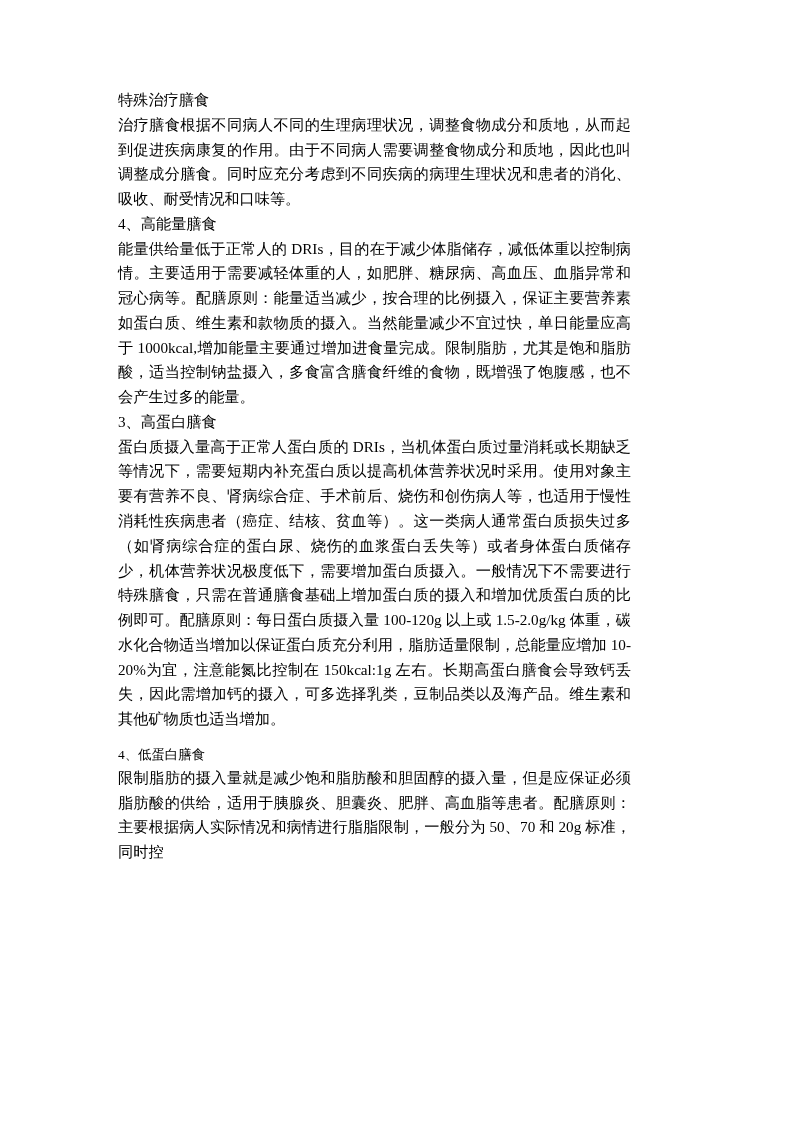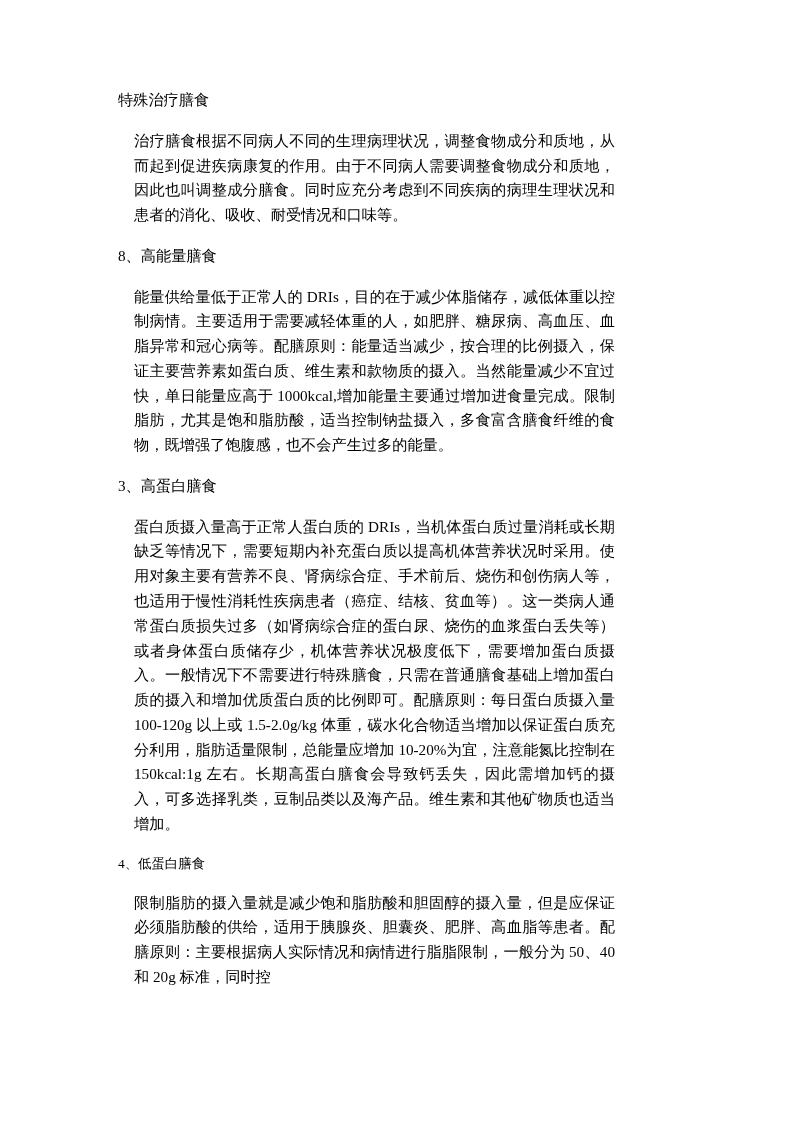--- a/index.html
+++ b/index.html
@@ -20,58 +20,59 @@
     padding: 88px 96px 40px 118px;
     background: #ffffff;
   }
   .doc-body {
     font-size: 15.2px;
     line-height: 1.63;
     text-align: justify;
     text-justify: inter-ideograph;
   }
   .para {
-    margin: 16px;
+    margin: 0;
     padding: 0;
     text-indent: 0;
   }
   .heading-line {
     margin: 0;
     padding: 0;
     font-size: 15.2px;
     line-height: 1.63;
   }
   .small-head {
     font-size: 13.4px;
+    margin-top: 12px;
   }
   .small-body {
     font-size: 13.4px;
     line-height: 1.72;
   }
 </style>
 </head>
 <body>
 
 <div class="page">
   <div class="doc-body">
 
     <p class="heading-line">特殊治疗膳食</p>
 
     <p class="para">治疗膳食根据不同病人不同的生理病理状况，调整食物成分和质地，从而起到促进疾病康复的作用。由于不同病人需要调整食物成分和质地，因此也叫调整成分膳食。同时应充分考虑到不同疾病的病理生理状况和患者的消化、吸收、耐受情况和口味等。</p>
 
-    <p class="heading-line">8、高能量膳食</p>
+    <p class="heading-line">4、高能量膳食</p>
 
 
 
     <p class="para">能量供给量低于正常人的 DRIs，目的在于减少体脂储存，减低体重以控制病情。主要适用于需要减轻体重的人，如肥胖、糖尿病、高血压、血脂异常和冠心病等。配膳原则：能量适当减少，按合理的比例摄入，保证主要营养素如蛋白质、维生素和款物质的摄入。当然能量减少不宜过快，单日能量应高于 1000kcal,增加能量主要通过增加进食量完成。限制脂肪，尤其是饱和脂肪酸，适当控制钠盐摄入，多食富含膳食纤维的食物，既增强了饱腹感，也不会产生过多的能量。</p>
 
     <p class="heading-line">3、高蛋白膳食</p>
 
     <p class="para">蛋白质摄入量高于正常人蛋白质的 DRIs，当机体蛋白质过量消耗或长期缺乏等情况下，需要短期内补充蛋白质以提高机体营养状况时采用。使用对象主要有营养不良、肾病综合症、手术前后、烧伤和创伤病人等，也适用于慢性消耗性疾病患者（癌症、结核、贫血等）。这一类病人通常蛋白质损失过多（如肾病综合症的蛋白尿、烧伤的血浆蛋白丢失等）或者身体蛋白质储存少，机体营养状况极度低下，需要增加蛋白质摄入。一般情况下不需要进行特殊膳食，只需在普通膳食基础上增加蛋白质的摄入和增加优质蛋白质的比例即可。配膳原则：每日蛋白质摄入量 100-120g 以上或 1.5-2.0g/kg 体重，碳水化合物适当增加以保证蛋白质充分利用，脂肪适量限制，总能量应增加 10-20%为宜，注意能氮比控制在 150kcal:1g 左右。长期高蛋白膳食会导致钙丢失，因此需增加钙的摄入，可多选择乳类，豆制品类以及海产品。维生素和其他矿物质也适当增加。</p>
 
     <p class="heading-line small-head">4、低蛋白膳食</p>
 
 
 
-    <p class="para">限制脂肪的摄入量就是减少饱和脂肪酸和胆固醇的摄入量，但是应保证必须脂肪酸的供给，适用于胰腺炎、胆囊炎、肥胖、高血脂等患者。配膳原则：主要根据病人实际情况和病情进行脂脂限制，一般分为 50、40 和 20g 标准，同时控</p>
+    <p class="para">限制脂肪的摄入量就是减少饱和脂肪酸和胆固醇的摄入量，但是应保证必须脂肪酸的供给，适用于胰腺炎、胆囊炎、肥胖、高血脂等患者。配膳原则：主要根据病人实际情况和病情进行脂脂限制，一般分为 50、70 和 20g 标准，同时控</p>
 
   </div>
 </div>
 
 </body></html>

